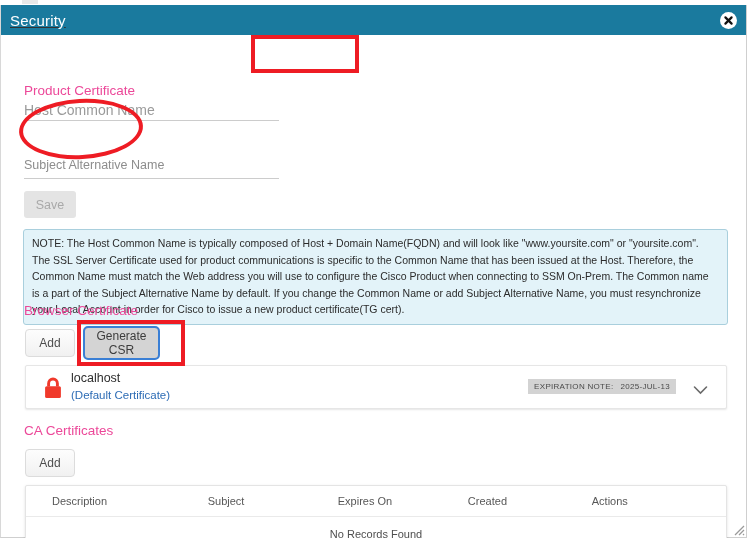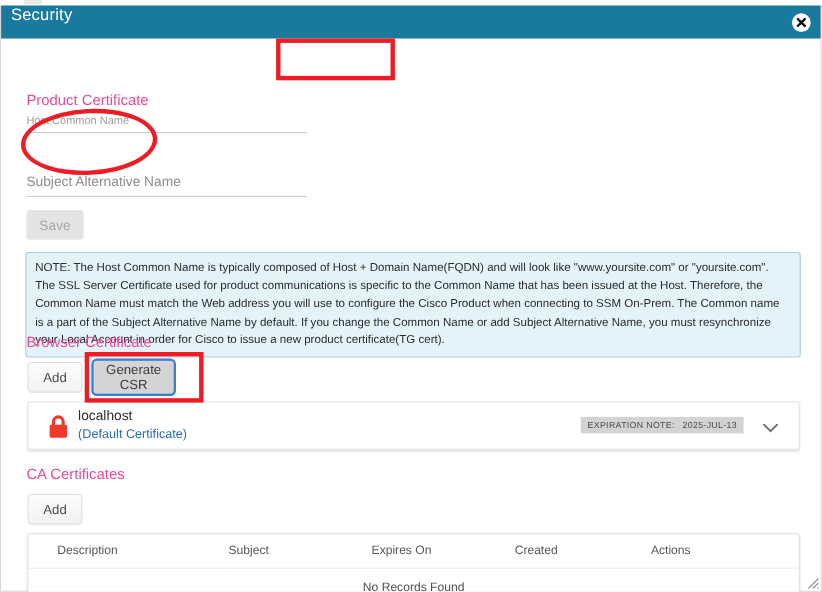--- a/index.html
+++ b/index.html
@@ -28,20 +28,22 @@
     border-right: 1px solid #cfcfcf;
     border-bottom: 1px solid #cfcfcf;
   }
 
   
   #title-bar {
     height: 30px;
     background: #1a7a9e;
     position: relative;
     display: flex;
+    align-items: center;
+    text-decoration: underline;
   }
   #title-text {
     color: #ffffff;
     font-size: 15px;
     margin-left: 9px;
     letter-spacing: .2px;
   }
   #close-button {
     position: absolute;
     right: 9px;
@@ -101,21 +103,21 @@
   #product-cert-heading {
     position: absolute;
     left: 23px; top: 15px;
   }
   #host-common-name-field {
     position: absolute;
     left: 23px; top: 37px;
     width: 255px;
   }
   .float-label {
-    font-size: 10px;
+    font-size: 14px;
     color: #9a9a9a;
     display: block;
     line-height: 11px;
   }
   .field-value {
     font-size: 12.5px;
     color: #2f2f2f;
     line-height: 17px;
     padding-top: 1px;
   }

